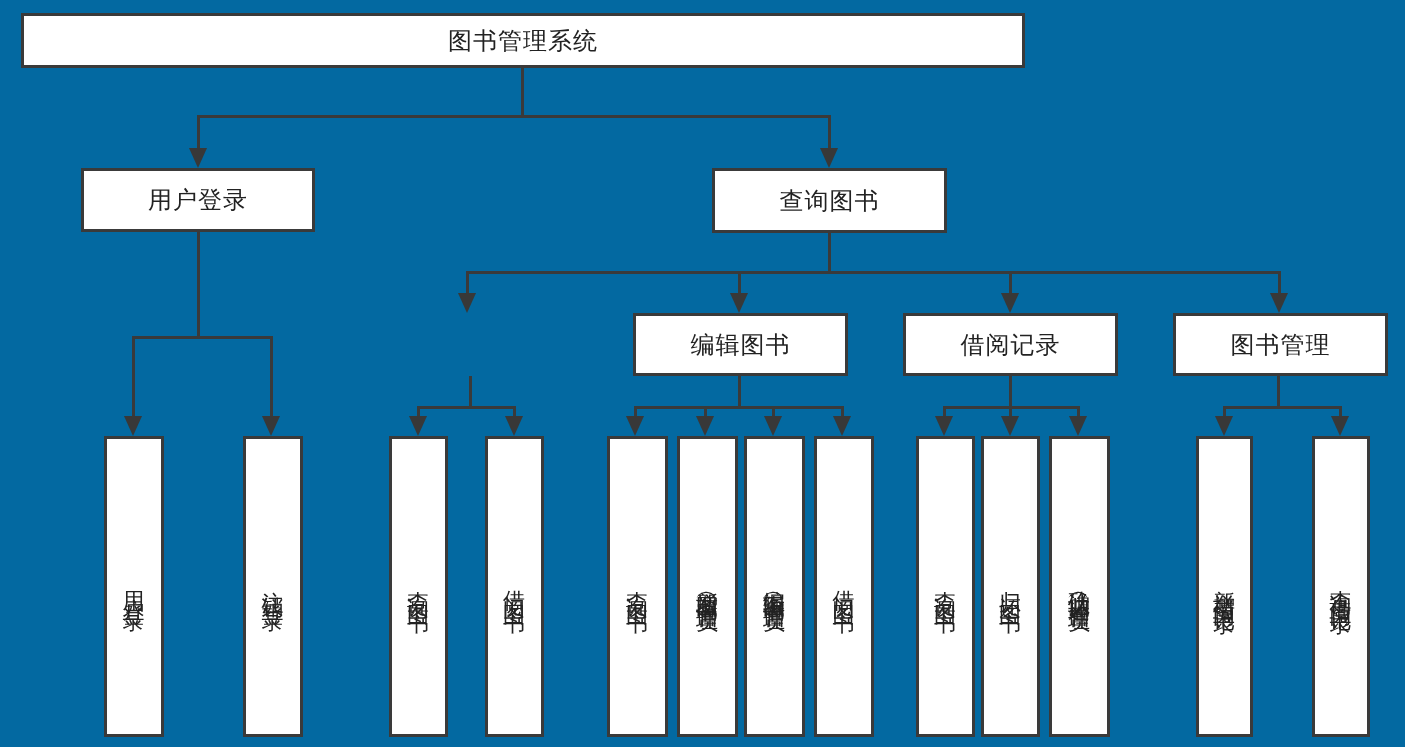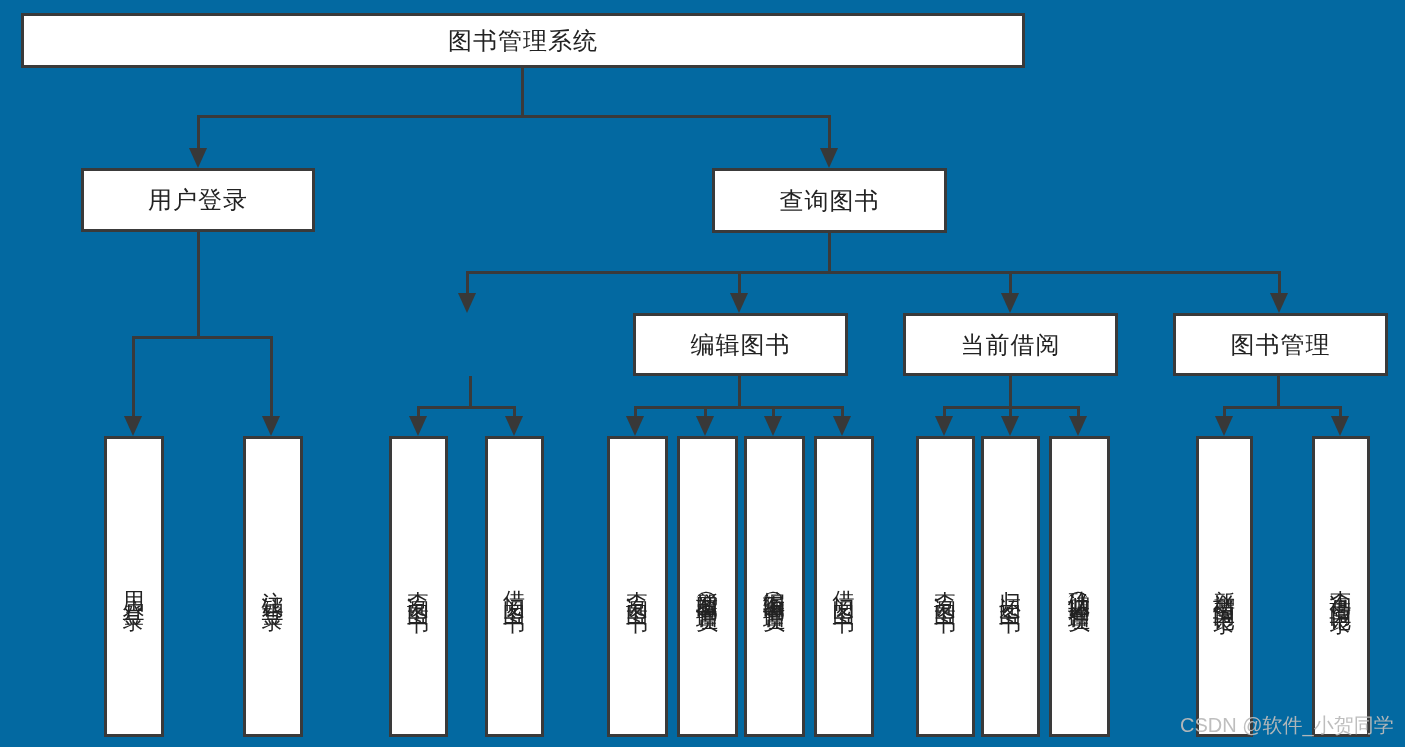--- a/index.html
+++ b/index.html
@@ -64,21 +64,21 @@
   <div class="vline" style="left:1278px;top:271px;height:26px;"></div>
   <div class="arrow" style="left:458px;top:293px;"></div>
   <div class="arrow" style="left:730px;top:293px;"></div>
   <div class="arrow" style="left:1001px;top:293px;"></div>
   <div class="arrow" style="left:1270px;top:293px;"></div>
 
   <div class="box" style="left:633px;top:313px;width:215px;height:63px;">
     <span class="hlabel">编辑图书</span>
   </div>
   <div class="box" style="left:903px;top:313px;width:215px;height:63px;">
-    <span class="hlabel">当前借阅</span>
+    <span class="hlabel">借阅记录</span>
   </div>
   <div class="box" style="left:1173px;top:313px;width:215px;height:63px;">
     <span class="hlabel">图书管理</span>
   </div>
 
   <div class="vline" style="left:469px;top:376px;height:33px;"></div>
   <div class="vline" style="left:738px;top:376px;height:33px;"></div>
   <div class="vline" style="left:1009px;top:376px;height:33px;"></div>
   <div class="vline" style="left:1277px;top:376px;height:33px;"></div>
 
@@ -149,15 +149,14 @@
     <span class="vtext" style="letter-spacing:3px;">确认归还（管理员）</span>
   </div>
 
   <div class="box" style="left:1196px;top:436px;width:57px;height:301px;">
     <span class="vtext" style="letter-spacing:5px;">新增借阅记录</span>
   </div>
   <div class="box" style="left:1312px;top:436px;width:58px;height:301px;">
     <span class="vtext" style="letter-spacing:5px;">查询借阅记录</span>
   </div>
 
-  <div class="watermark">CSDN @软件_小贺同学</div>
 
 </div>
 
 </body></html>

